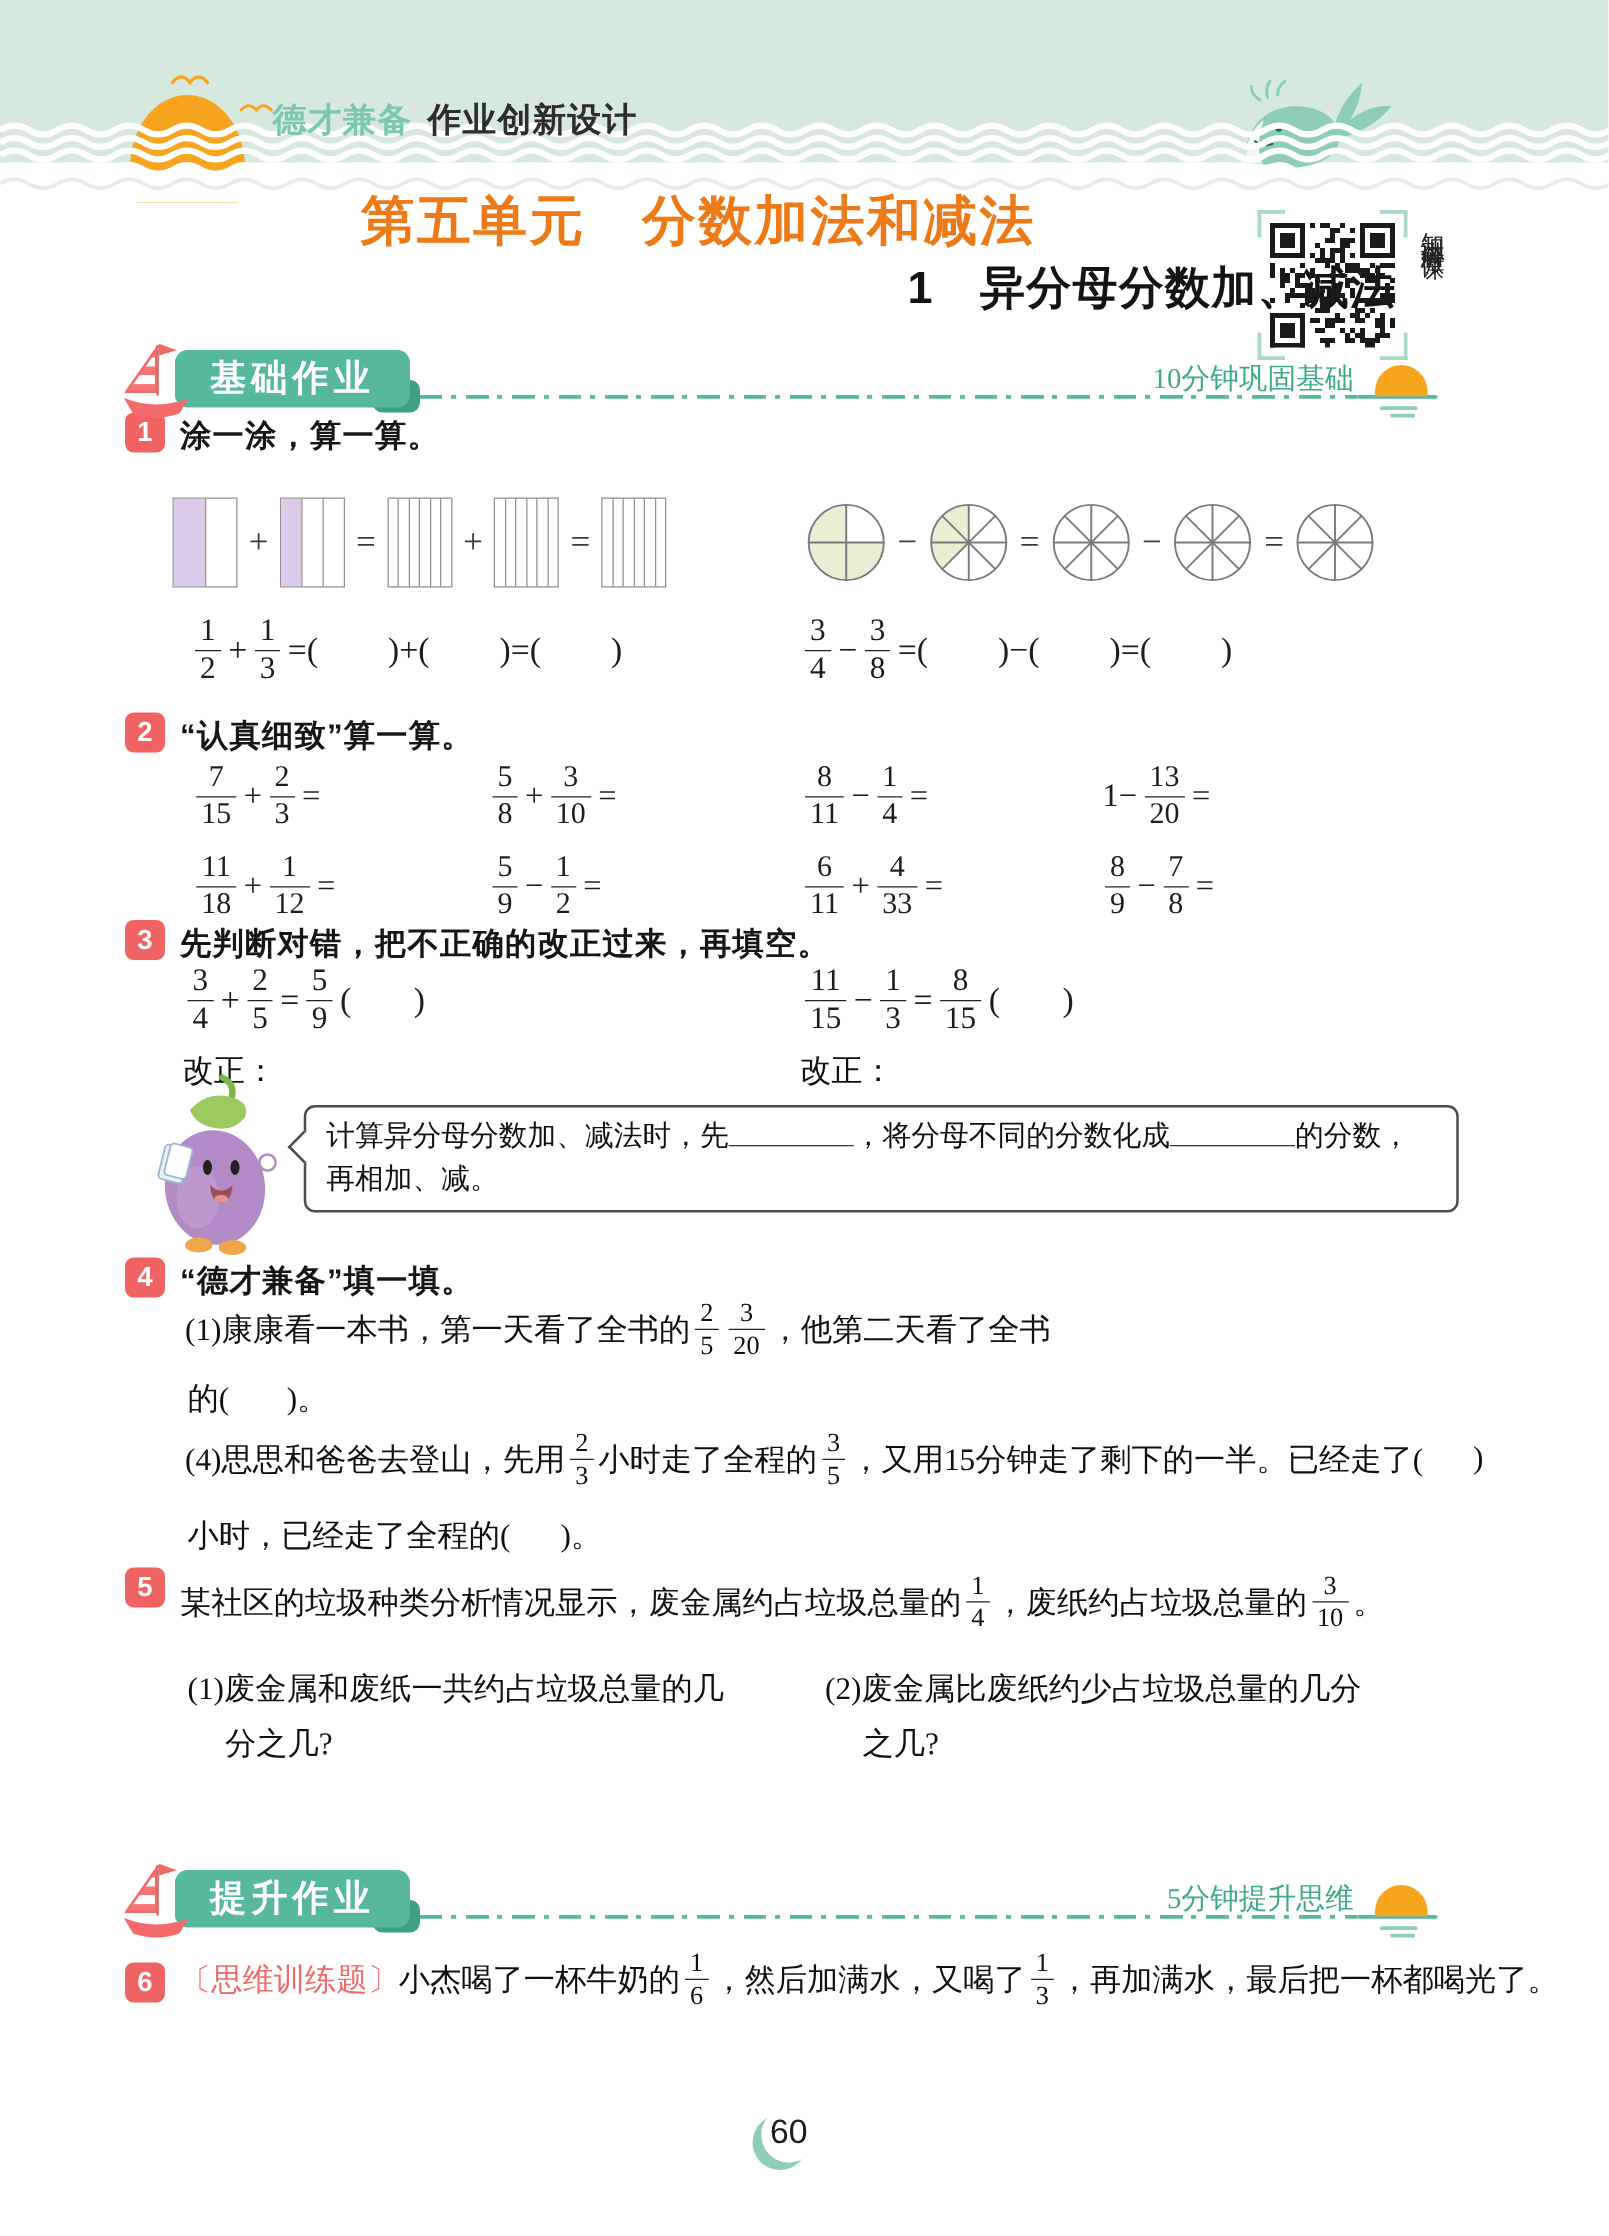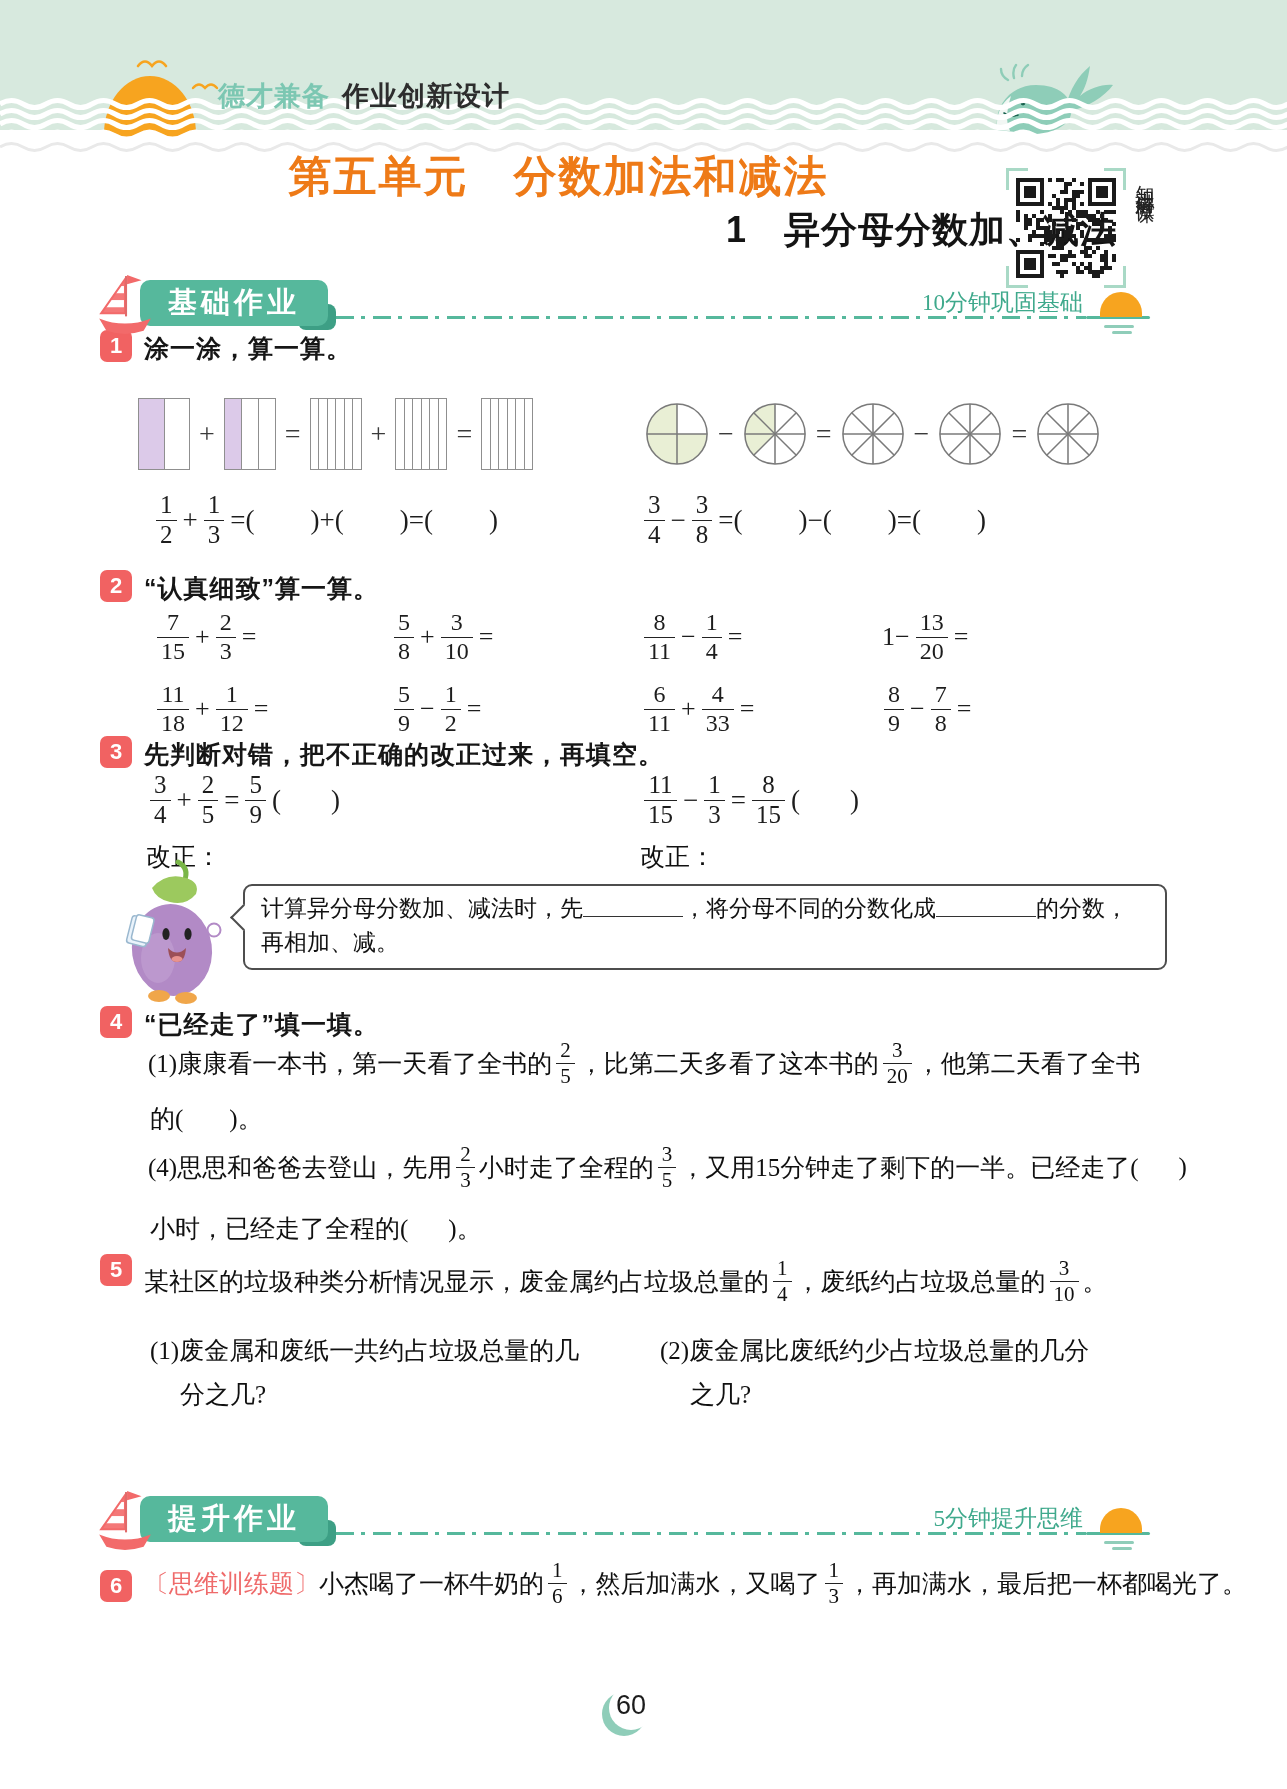--- a/index.html
+++ b/index.html
@@ -632,28 +632,27 @@
         <span class="rt">，将分母不同的分数化成</span>
         <span class="blank" style="width: 100px;"></span>
         <span class="rt">的分数，</span>
       </div>
     <div class="tip-line">
         <span class="rt">再相加、减。</span>
       </div>
   </div>
 
   <div class="badge" style="left:100px;top:1006px">4</div>
-  <div class="pt" style="left:144px;top:1008px">“已经走了”填一填。</div>
+  <div class="pt" style="left:144px;top:1008px">“德才兼备”填一填。</div>
   <div class="bl" style="left:148px;top:1032px">
       <span class="rt">(1)康康看一本书，第一天看了全书的</span>
       <span class="frac">
         <span class="fn">2</span>
         <span class="fd">5</span>
       </span>
-      <span class="rt">，比第二天多看了这本书的</span>
       <span class="frac">
         <span class="fn">3</span>
         <span class="fd">20</span>
       </span>
       <span class="rt">，他第二天看了全书</span>
     </div>
   <div class="bl1" style="left:150px;top:1102px"><span class="rt">的(</span><span class="gap" style="width: 46px;"></span><span class="rt">)。</span></div>
   <div class="bl" style="left:148px;top:1136px">
       <span class="rt">(4)思思和爸爸去登山，先用</span>
       <span class="frac">

